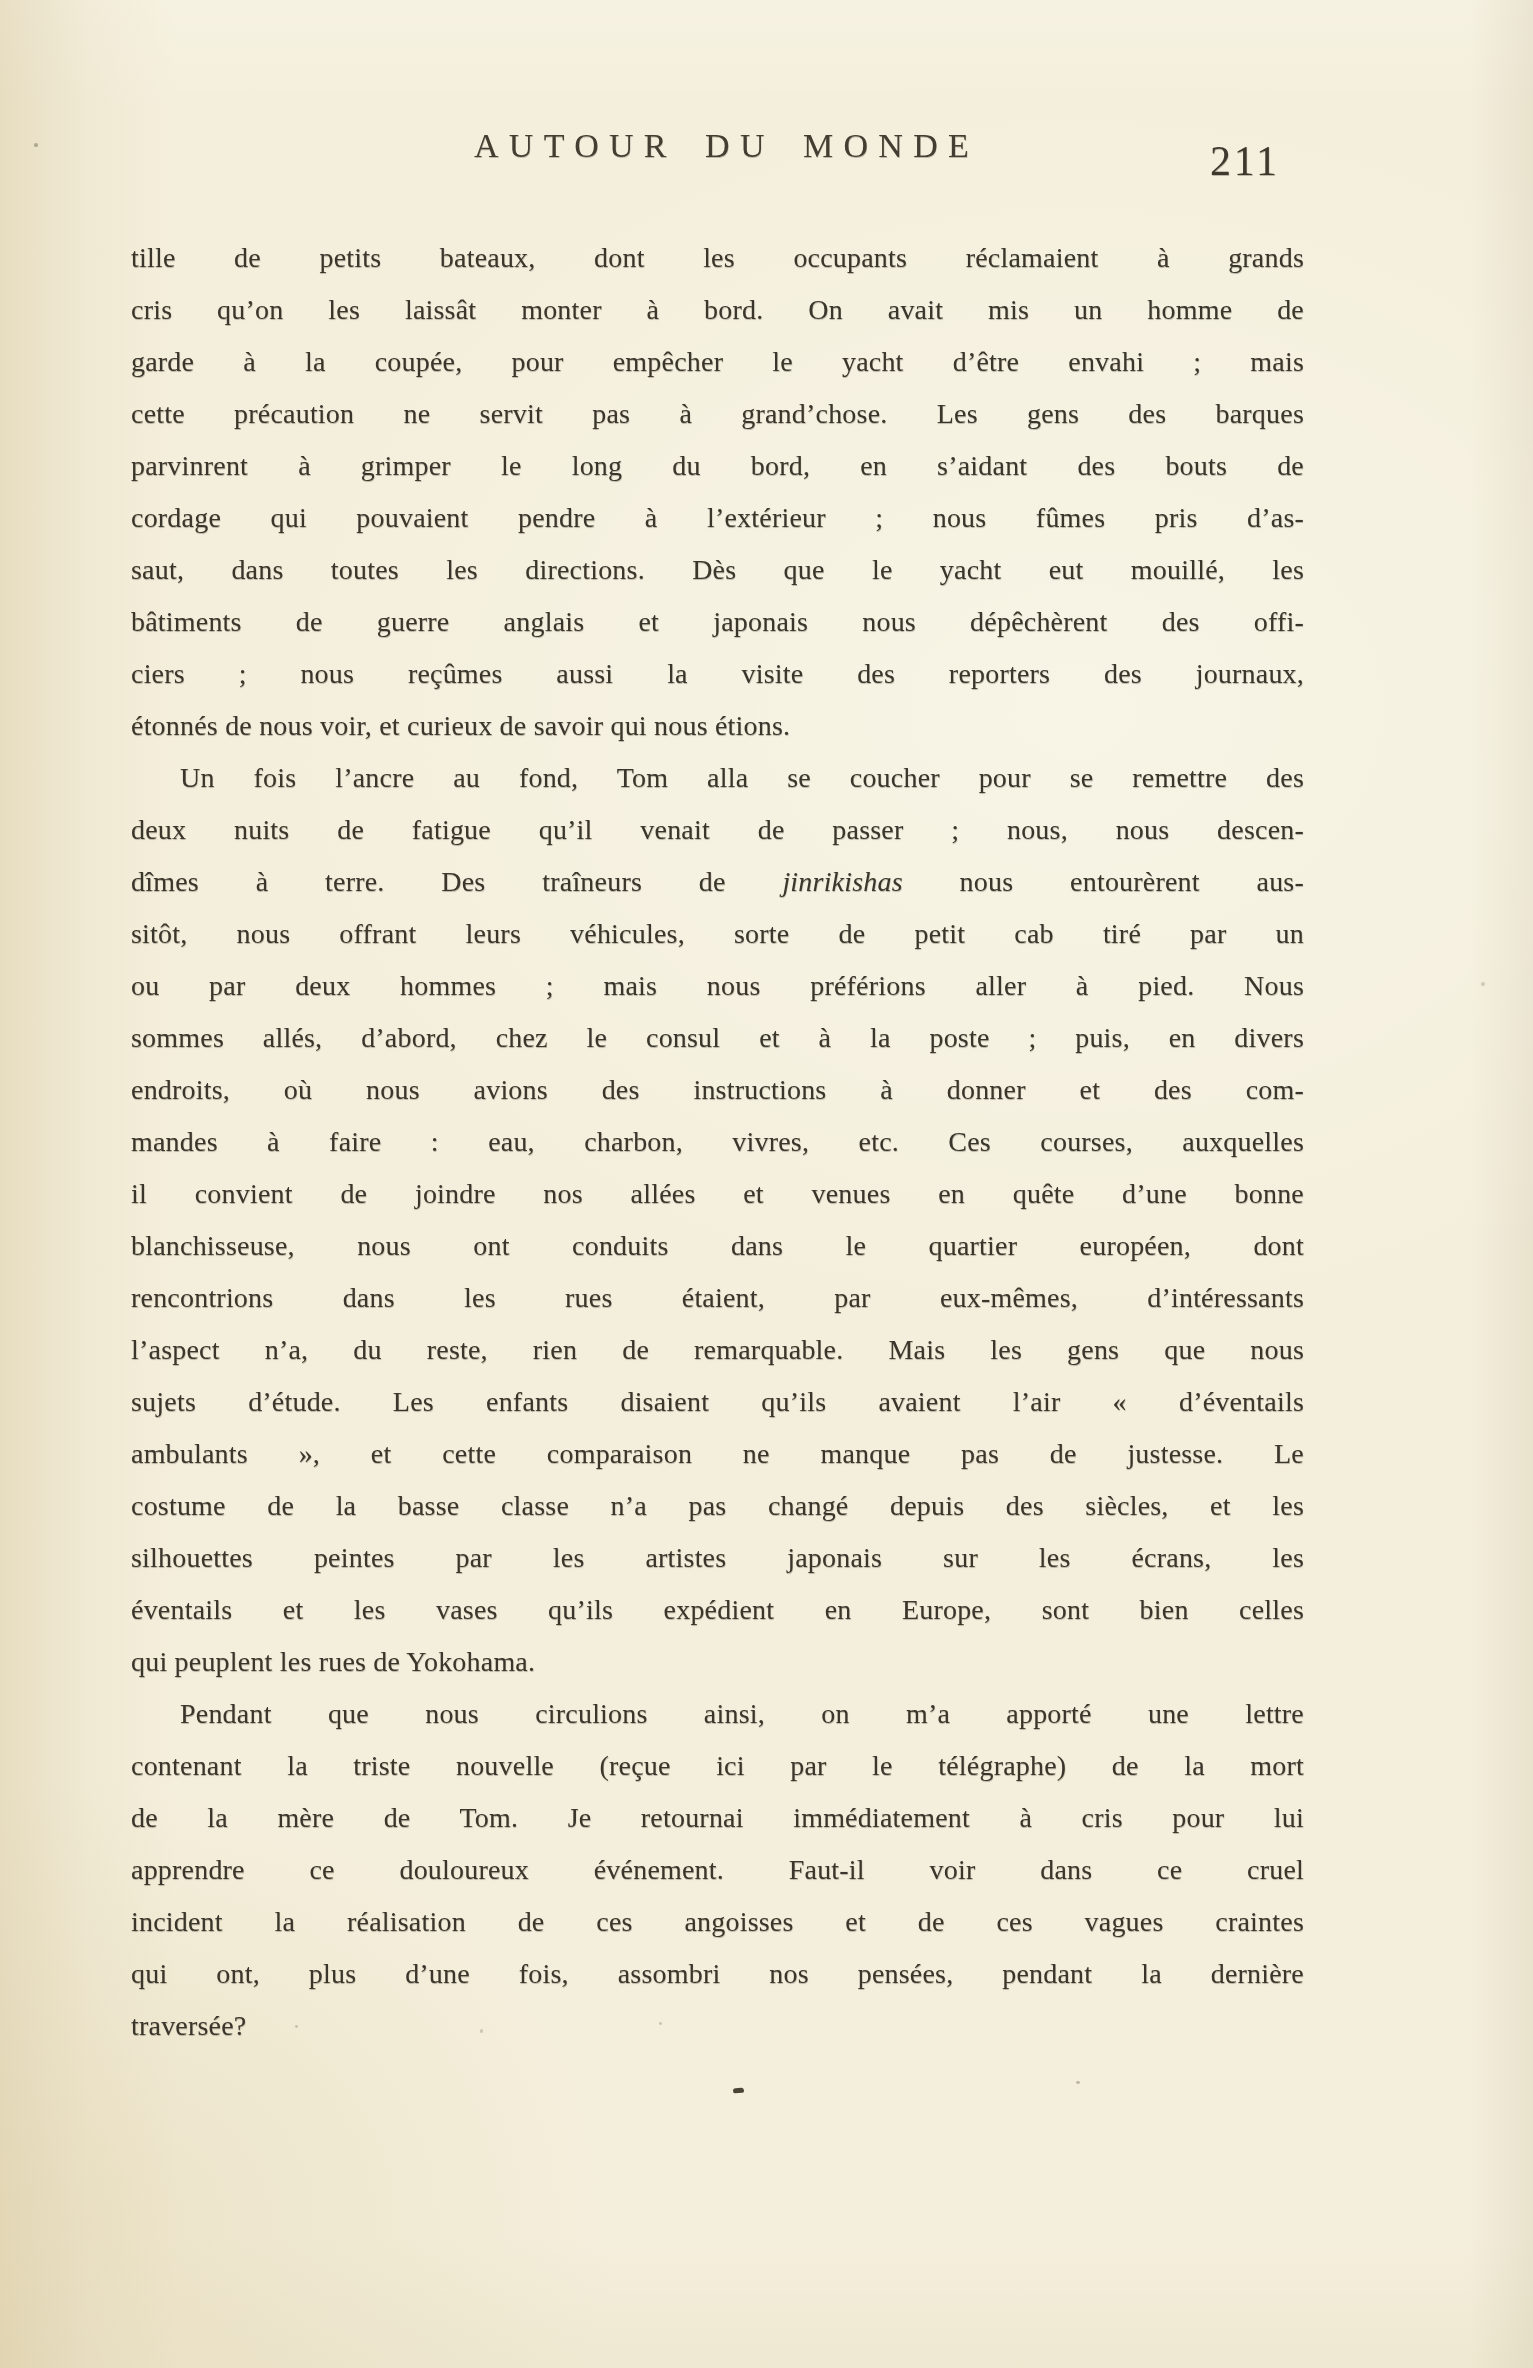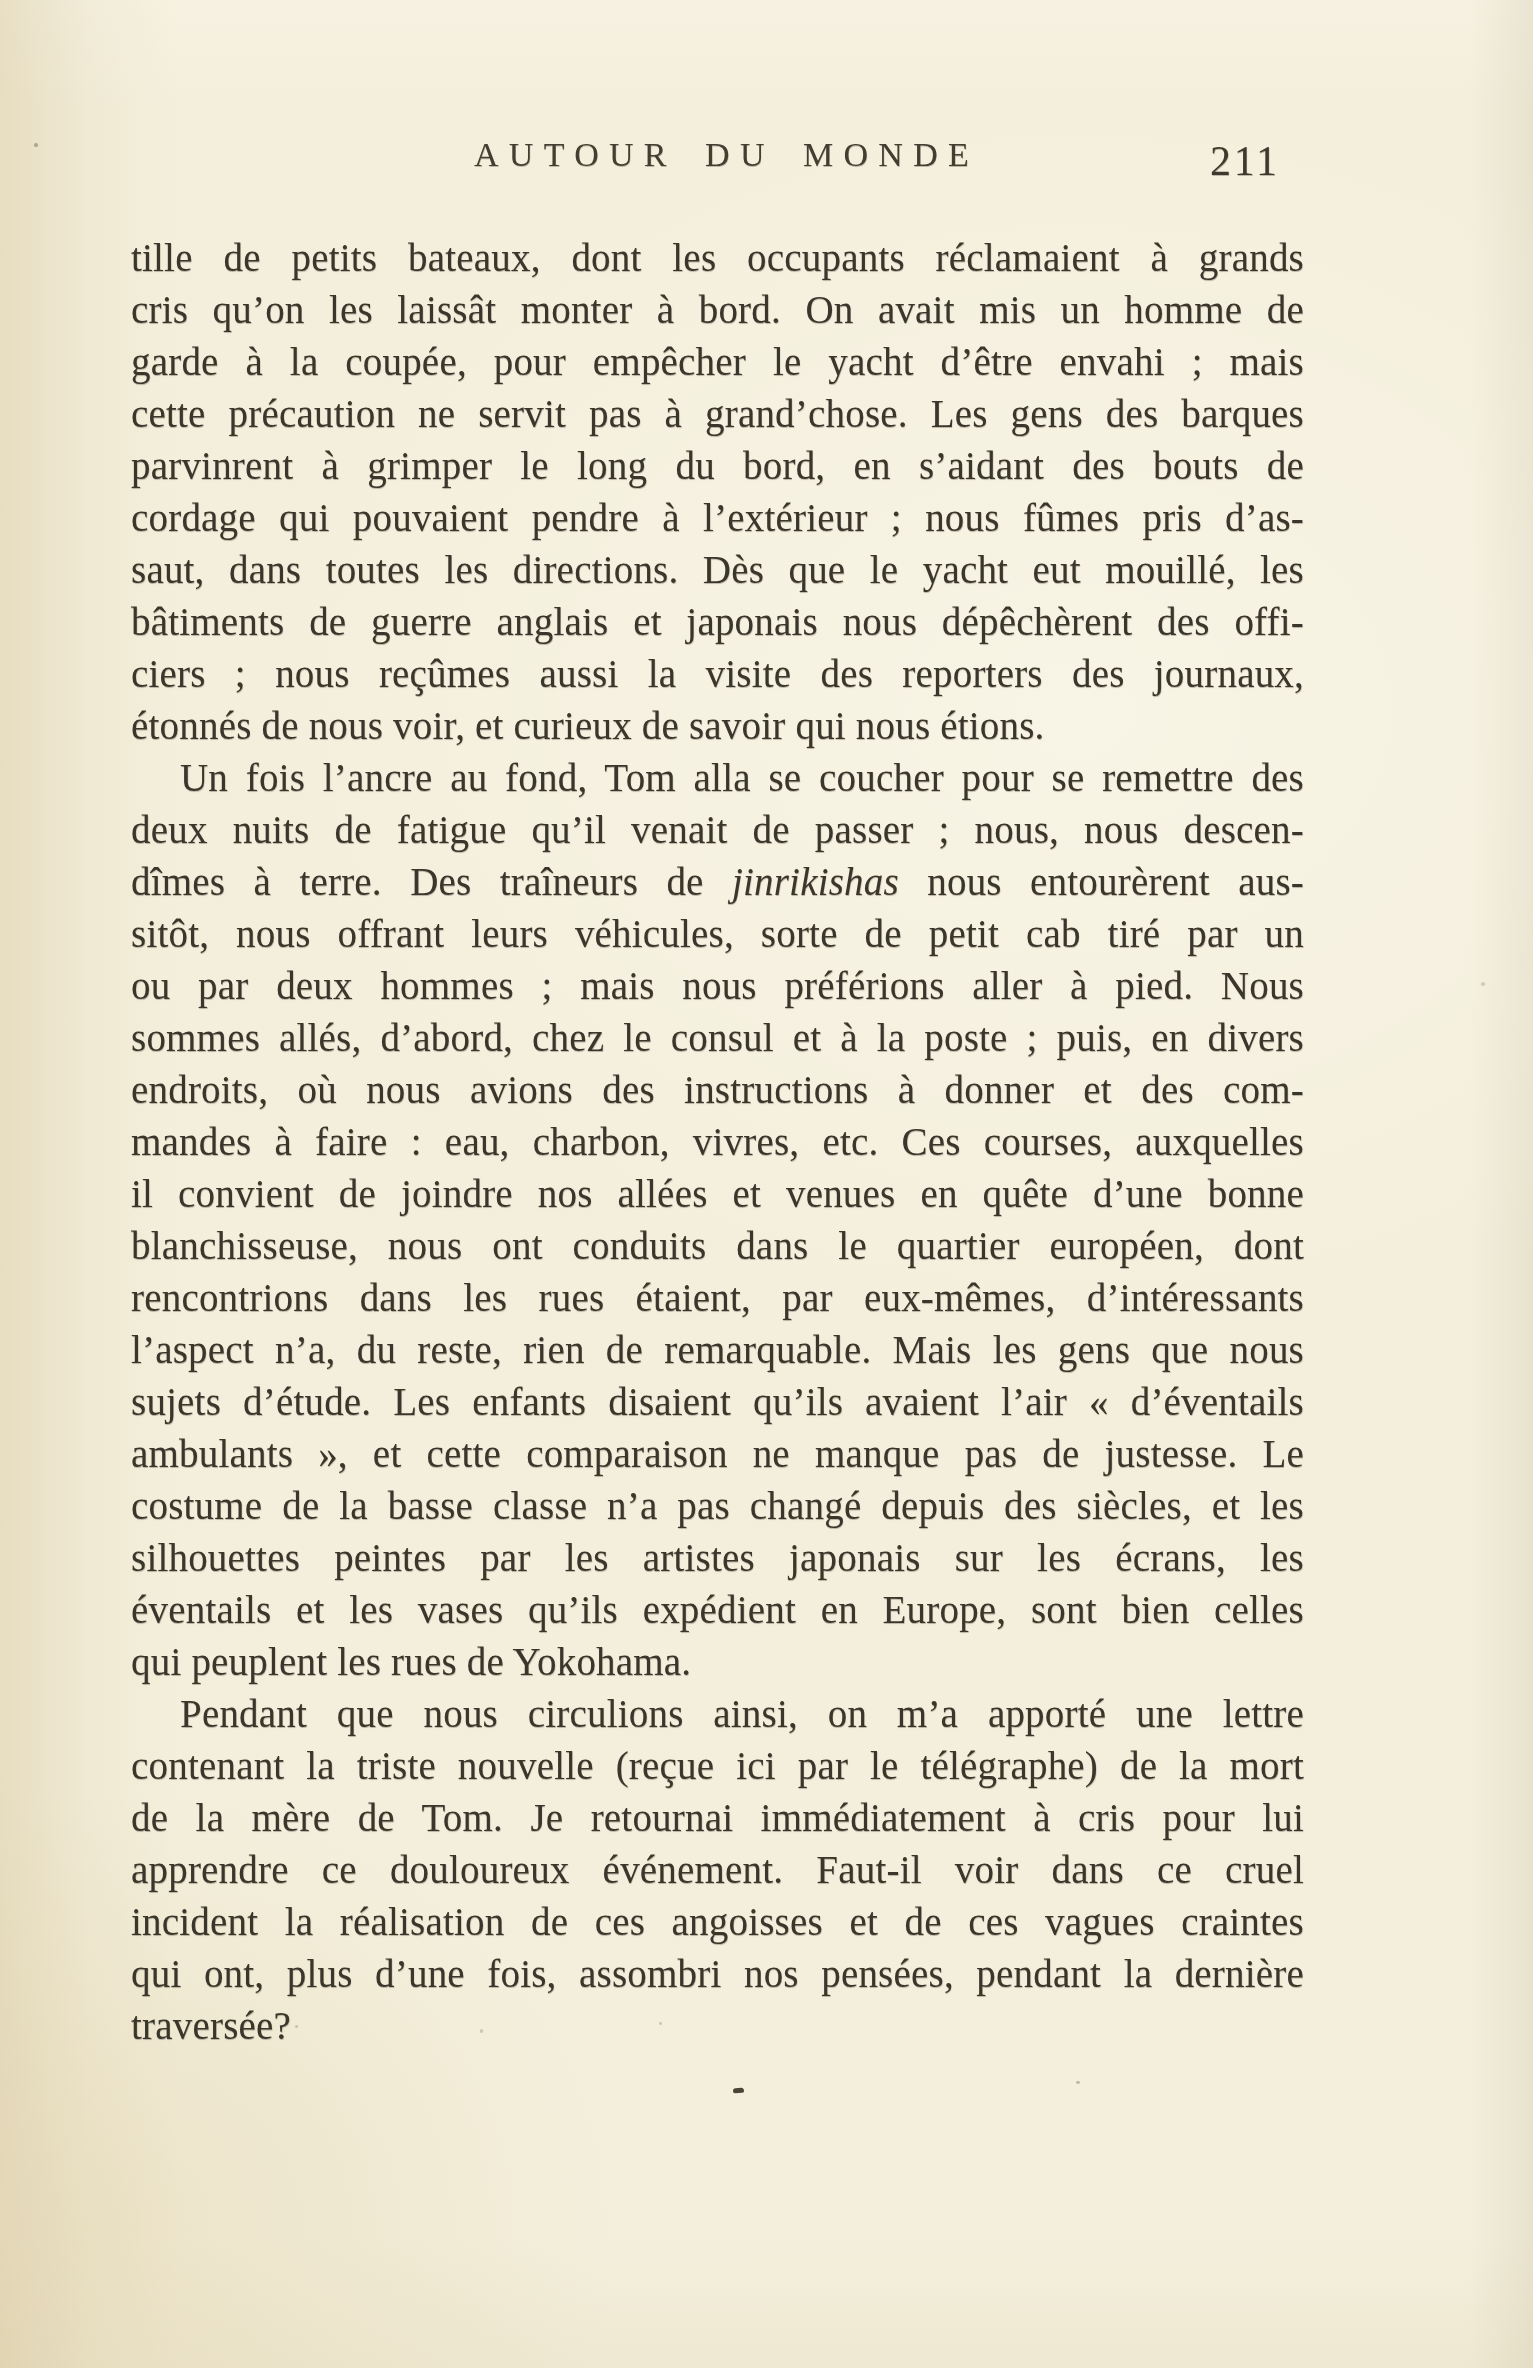--- a/index.html
+++ b/index.html
@@ -16,21 +16,21 @@
       linear-gradient(90deg, rgba(203,183,135,0.32) 0px, rgba(203,183,135,0.10) 89px, rgba(203,183,135,0) 178px),
       linear-gradient(270deg, rgba(186,176,146,0.20) 0px, rgba(186,176,146,0) 66px),
       linear-gradient(0deg, rgba(206,190,146,0.14) 0px, rgba(206,190,146,0) 131px),
       linear-gradient(180deg, rgba(255,255,250,0.18) 0px, rgba(255,255,250,0) 112px);
     color: #3b362b;
   }
 
   
   .running-head {
     position: absolute;
-    top: 138px;
+    top: 129px;
     left: 474px;
     font-size: 34px;
     line-height: 1;
     letter-spacing: 10.3px;
     word-spacing: 9.4px;
     color: #433e31;
     text-shadow: 0.4px 0.5px 0.6px rgba(59,54,43,0.30);
     white-space: nowrap;
   }
   .page-number {
@@ -43,21 +43,21 @@
     color: #3e392d;
     text-shadow: 0.4px 0.5px 0.6px rgba(59,54,43,0.30);
   }
 
   
   .page-text {
     position: absolute;
     top: 232px;
     left: 131px;
     width: 1173px;
-    font-size: 39px;
+    font-size: 28px;
     letter-spacing: 0.2px;
     color: #3b362b;
     text-shadow: 0.4px 0.6px 0.7px rgba(59,54,43,0.32);
   }
   .line {
     height: 52px;
     line-height: 52px;
     text-align: justify;
     text-align-last: justify;
     white-space: normal;

